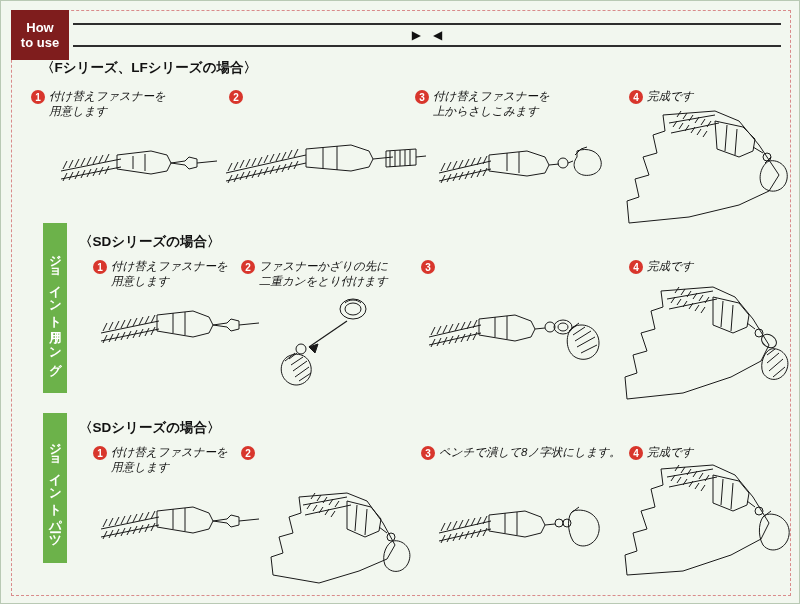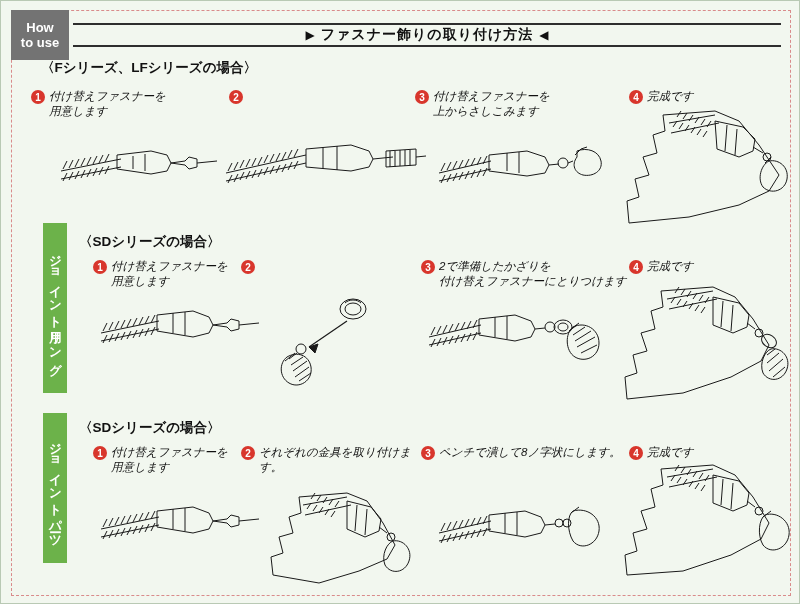--- a/index.html
+++ b/index.html
@@ -32,21 +32,21 @@
     box-sizing: border-box;
     pointer-events: none;
   }
   
   .howto {
     position: absolute;
     left: 10px;
     top: 9px;
     width: 58px;
     height: 50px;
-    background: #737373;
+    background: #7f1d1d;
     color: #ffffff;
     font-weight: bold;
     font-size: 13px;
     line-height: 15px;
     display: flex;
     flex-direction: column;
     align-items: center;
     justify-content: center;
     box-sizing: border-box;
   }
@@ -141,21 +141,20 @@
 
   <div class="dashed-frame"></div>
 
   <div class="howto">
     <span>How</span>
     <span>to use</span>
   </div>
 
   <div class="title-bar">
     <span class="arrow-l">▶</span>
-    <span class="t">ファスナー飾りの取り付け方法</span>
     <span class="arrow-r">◀</span>
   </div>
 
   <div class="section-title" style="left:40px; top:58px;">〈Fシリーズ、LFシリーズの場合〉</div>
 
   <div class="step" style="left:30px; top:88px; width:190px;">
     <span class="num">1</span>
     <span class="txt">付け替えファスナーを
 用意します</span>
   </div>
@@ -238,25 +237,25 @@
 
   <div class="section-title" style="left:78px; top:232px;">〈SDシリーズの場合〉</div>
 
   <div class="step" style="left:92px; top:258px; width:170px;">
     <span class="num">1</span>
     <span class="txt">付け替えファスナーを
 用意します</span>
   </div>
   <div class="step" style="left:240px; top:258px; width:175px;">
     <span class="num">2</span>
+    <span class="txt">ファスナーかざりの先に
+二重カンをとり付けます</span>
   </div>
   <div class="step" style="left:420px; top:258px; width:210px;">
     <span class="num">3</span>
-    <span class="txt">2で準備したかざりを
-付け替えファスナーにとりつけます</span>
   </div>
   <div class="step" style="left:628px; top:258px; width:140px;">
     <span class="num">4</span>
     <span class="txt">完成です</span>
   </div>
 
   <svg class="art" style="left:80px; top:290px;" width="560" height="110" viewBox="0 0 560 110">
     <g fill="none" stroke="#1a1a1a" stroke-width="1">
 
       <path d="M20,42 L78,30"></path>
@@ -325,21 +324,20 @@
 
   <div class="section-title" style="left:78px; top:418px;">〈SDシリーズの場合〉</div>
 
   <div class="step" style="left:92px; top:444px; width:170px;">
     <span class="num">1</span>
     <span class="txt">付け替えファスナーを
 用意します</span>
   </div>
   <div class="step" style="left:240px; top:444px; width:180px;">
     <span class="num">2</span>
-    <span class="txt">それぞれの金具を取り付けます。</span>
   </div>
   <div class="step" style="left:420px; top:444px; width:200px;">
     <span class="num">3</span>
     <span class="txt">ペンチで潰して8ノ字状にします。</span>
   </div>
   <div class="step" style="left:628px; top:444px; width:140px;">
     <span class="num">4</span>
     <span class="txt">完成です</span>
   </div>
 

